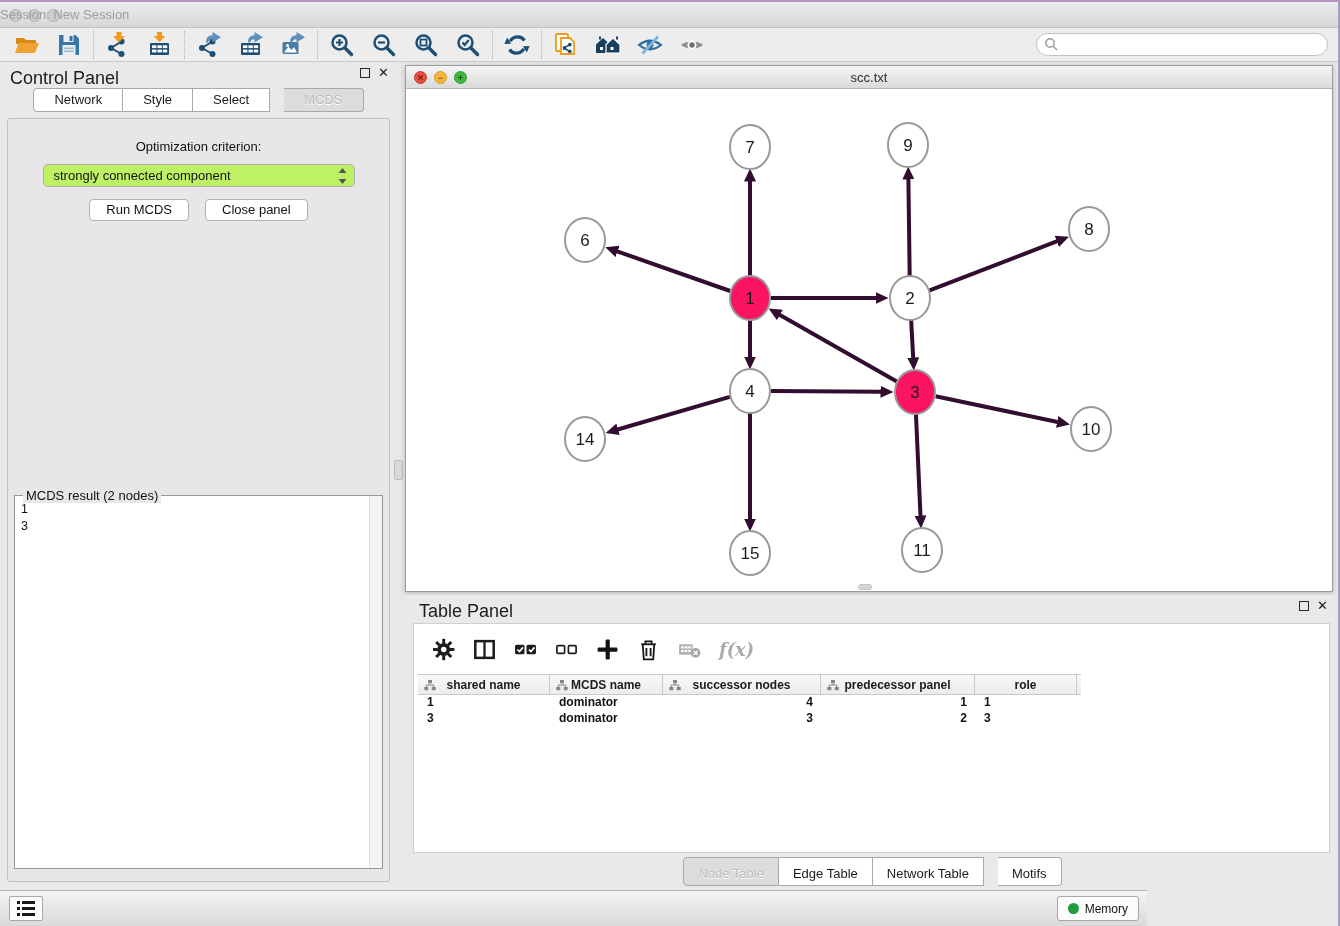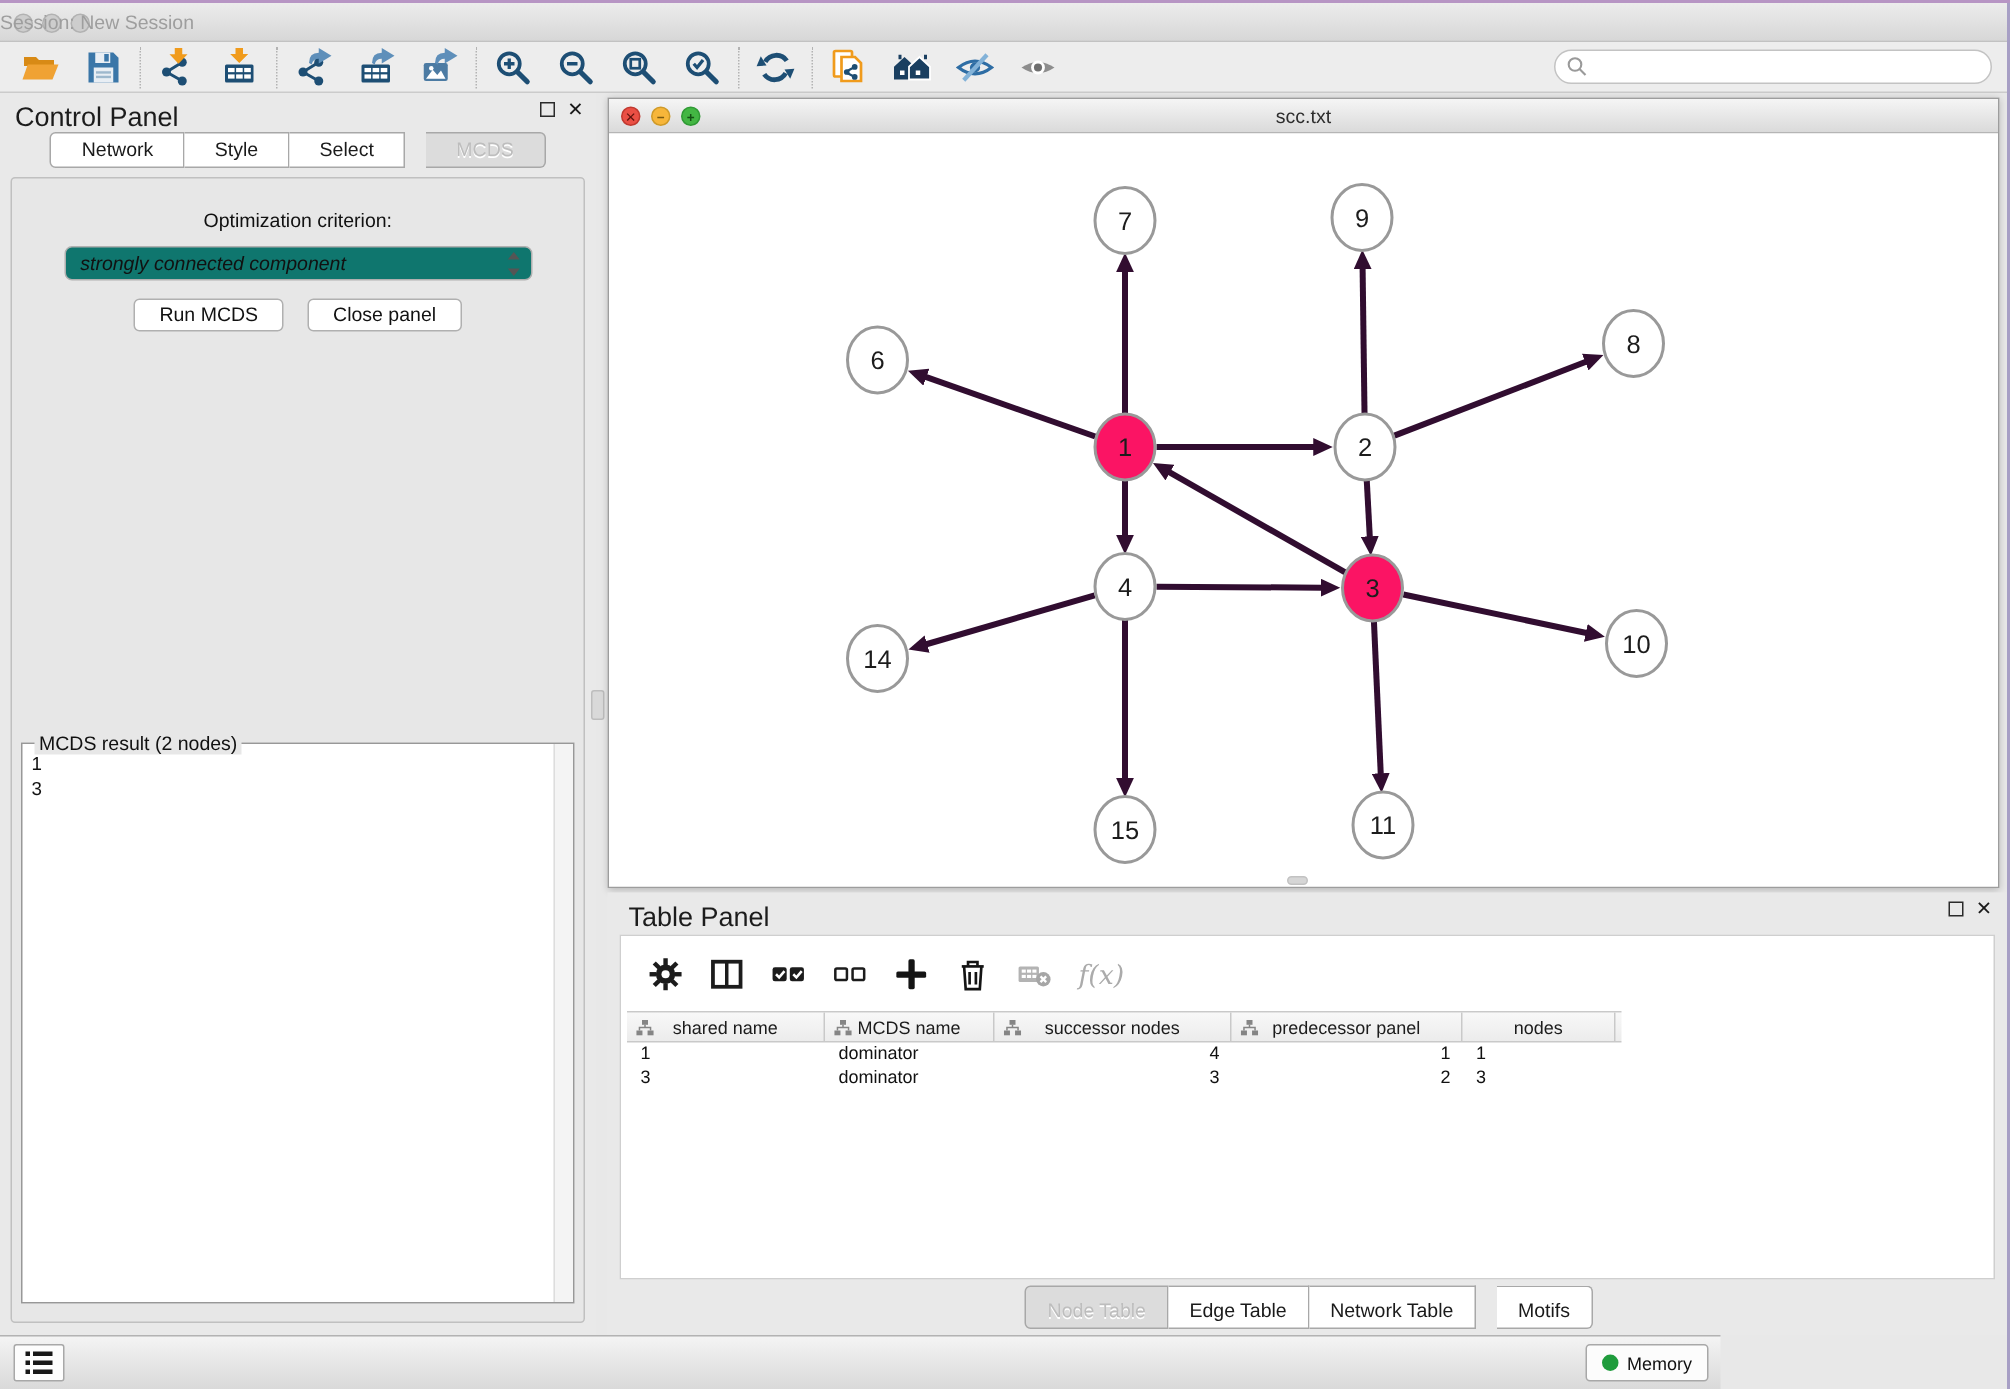--- a/index.html
+++ b/index.html
@@ -42,22 +42,22 @@
   .seg-tab { font-size:13px; color:#1a1a1a; background:#fff; border:1px solid #a8a8a8;
     border-left:none; padding:3px 20px 4px; }
   .seg-tab:first-child { border-left:1px solid #a8a8a8; border-radius:4px 0 0 4px; }
   .seg-tab:last-child { border-radius:0 4px 4px 0;margin-left:14px; }
   .seg-tab.active { background:#dcdcdc; color:#bdbdbd; text-shadow:0 1px 0 #fff; }
 
   .cp-content { position:absolute; left:7px; right:7px; top:56px; bottom:8px;
     background:#e7e7e7; border:1px solid #c0c0c0; border-radius:3px; }
   .opt-label { margin-top:20px; text-align:center; font-size:13px; color:#111; }
   .criterion-select { position:relative; margin:10px auto 0; width:312px; height:23px;
-    background:#0f766e; border:1px solid #b0b0b0; border-radius:5px; font-size:13px; color:#111;
-    line-height:21px; padding-left:10px;font-style:italic; }
+    background:#bef264; border:1px solid #b0b0b0; border-radius:5px; font-size:13px; color:#111;
+    line-height:21px; padding-left:10px; }
   .sel-chevrons { position:absolute; right:7px; top:3px; width:9px; height:16px; }
   .cp-buttons { margin-top:12px; display:flex; justify-content:center; gap:16px; }
   .mac-btn { height:22px; background:#fff; border:1px solid #b0b0b0; border-radius:4px;
     font-size:13px; color:#111; padding:0 16px; line-height:20px; }
 
   .result-group { position:absolute; left:6px; right:6px; top:376px; bottom:12px;
     border:1px solid #989898; background:#fff; }
   .result-legend { position:absolute; left:8px; top:-8px; background:#e7e7e7; padding:0 3px;
     font-size:13px; color:#111; }
   .result-lines { position:absolute; left:0; top:2px; right:14px; bottom:0; padding:3px 0 0 6px;
@@ -80,21 +80,21 @@
   .traffic.red   { left:8px;  background:#ea4f44; border:1px solid #c0392f; color:#5e120d; }
   .traffic.yellow{ left:28px; background:#f7b63a; border:1px solid #cf9a28; color:#7a5a10; }
   .traffic.green { left:48px; background:#43b643; border:1px solid #2f9a34; color:#145214; }
   .nw-canvas { position:relative; width:926px; height:502px; background:#fff; overflow:hidden; }
   .nw-hthumb { position:absolute; left:452px; bottom:1px; width:14px; height:6px;
     background:#d6d6d6; border:1px solid #c2c2c2; border-radius:3px; }
 
   
   .table-panel { position:absolute; left:405px; top:595px; width:935px; height:295px; background:#e9e9e9; }
   .tp-main { position:absolute; left:8px; right:10px; top:28px; bottom:37px;
-    background:#fff; border:1px solid #cfcfcf; }
+    background:#fff; border:1px solid #cfcfcf;font-weight:bold; }
   .tp-toolbar { height:50px; display:flex; align-items:center; padding-left:16px; gap:15px; }
   .tp-tool { width:26px; height:26px; display:flex; align-items:center; justify-content:center; }
   .tp-tool svg { width:23px; height:23px; }
   .tp-table-header { display:flex; height:21px; background:linear-gradient(#f8f8f8,#ececec);
     border-top:1px solid #c9c9c9; border-bottom:1px solid #c9c9c9; margin-left:4px; width:663px; }
   .th { position:relative; display:flex; align-items:center; justify-content:center;
     font-size:12px; color:#1c1c1c; border-right:1px solid #c9c9c9; }
   .th .tree-ic { position:absolute; left:6px; top:5px; width:12px; height:11px; }
   .tp-row { display:flex; height:16px; margin-left:4px; font-size:12px; color:#111; }
   .td { overflow:hidden; white-space:nowrap; }
@@ -530,21 +530,21 @@
               <g fill="#858585">
                 <rect x="4" y="0" width="4" height="3.2"></rect>
                 <rect x="0.3" y="7" width="4" height="3.2"></rect>
                 <rect x="7.7" y="7" width="4" height="3.2"></rect>
               </g>
               <path d="M6 3.2 V5 M2.3 7 V5 H9.7 V7" fill="none" stroke="#858585" stroke-width="1"></path>
             </svg>
             <span>predecessor panel</span>
           </div>
           <div class="th" style="width: 102px;">
-            <span>nodes</span>
+            <span>role</span>
           </div>
         </div>
       <div id="tp-rows">
           <div class="tp-row">
             <div class="td" style="width: 132px; text-align: left; padding: 0px 0px 0px 9px;">1</div>
             <div class="td" style="width: 113px; text-align: left; padding: 0px 0px 0px 9px;">dominator</div>
             <div class="td" style="width: 158px; text-align: right; padding: 0px 8px 0px 0px;">4</div>
             <div class="td" style="width: 154px; text-align: right; padding: 0px 8px 0px 0px;">1</div>
             <div class="td" style="width: 102px; text-align: left; padding: 0px 0px 0px 9px;">1</div>
           </div>

